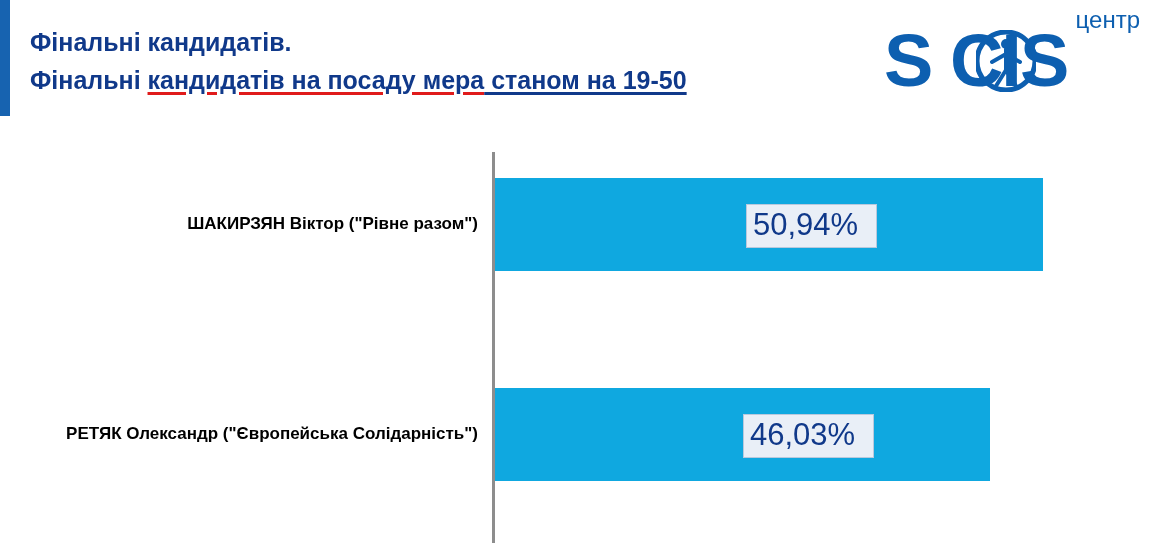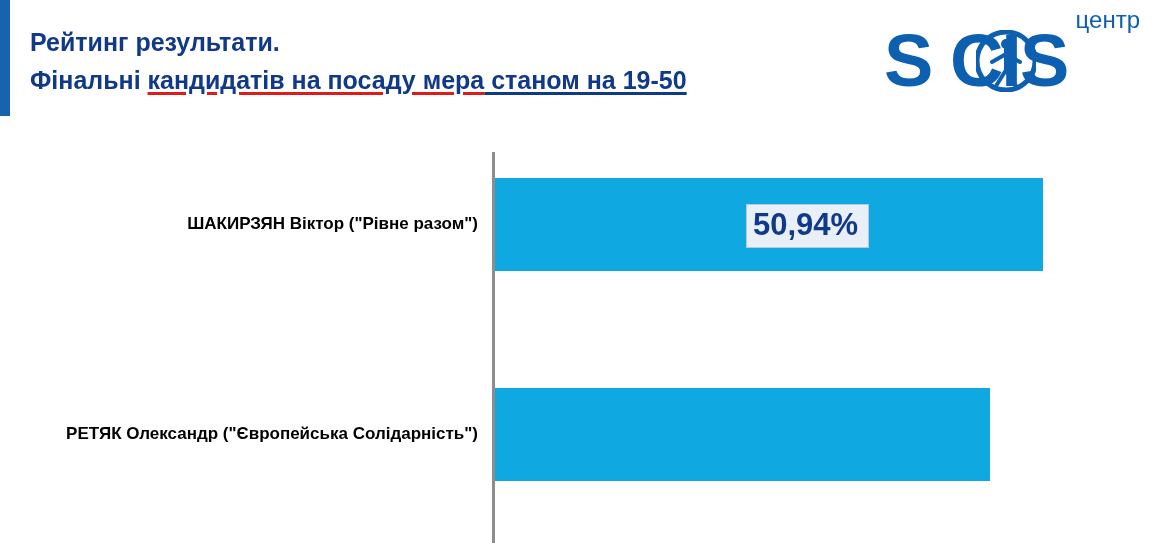--- a/index.html
+++ b/index.html
@@ -130,34 +130,34 @@
     position: absolute;
     left: 495px;
     background: #0fa8e0;
     height: 93px;
   }
   .bar-value {
     position: absolute;
     background: #e9eff7;
     border: 1px solid #b9c9dd;
     color: #10398a;
-    font-weight: bold;
+    font-weight: normal;
     font-size: 31px;
-    padding: 2px 10px 4px 6px;
+    padding: 2px 18px 4px 6px;
     line-height: 36px;
   }
 </style>
 </head>
 <body>
 
 <div class="header">
   <div class="accent-bar"></div>
 
   <div class="title-block">
-    <span>Рейтинг результати.</span>
+    <span>Фінальні кандидатів.</span>
     <span class="title-line2">
       <span>Фінальні </span><span class="underline-red">кандидатів на посаду мера</span><span class="underline-blue"> станом на 19-50</span>
     </span>
   </div>
 
   <div class="logo">
     <div class="logo-sub">центр</div>
     <div class="logo-word">S  CIS</div>
     <svg class="logo-figure" viewBox="0 0 60 62">
       <circle cx="30" cy="31" r="29" fill="none" stroke="#0d5fb0" stroke-width="5"></circle>
@@ -172,14 +172,15 @@
 
   <div class="bar-row" style="top:36px;height:175px;">
     <div class="bar-label" style="top:62px;">ШАКИРЗЯН Віктор ("Рівне разом")</div>
     <div class="bar" style="top:26px;width:548px;"></div>
     <div class="bar-value" style="left:746px;top:52px;">50,94%</div>
   </div>
 
   <div class="bar-row" style="top:246px;height:175px;">
     <div class="bar-label" style="top:62px;">РЕТЯК Олександр ("Європейська Солідарність")</div>
     <div class="bar" style="top:26px;width:495px;"></div>
+    <div class="bar-value" style="left:743px;top:52px;">46,03%</div>
   </div>
 </div>
 
 </body></html>

